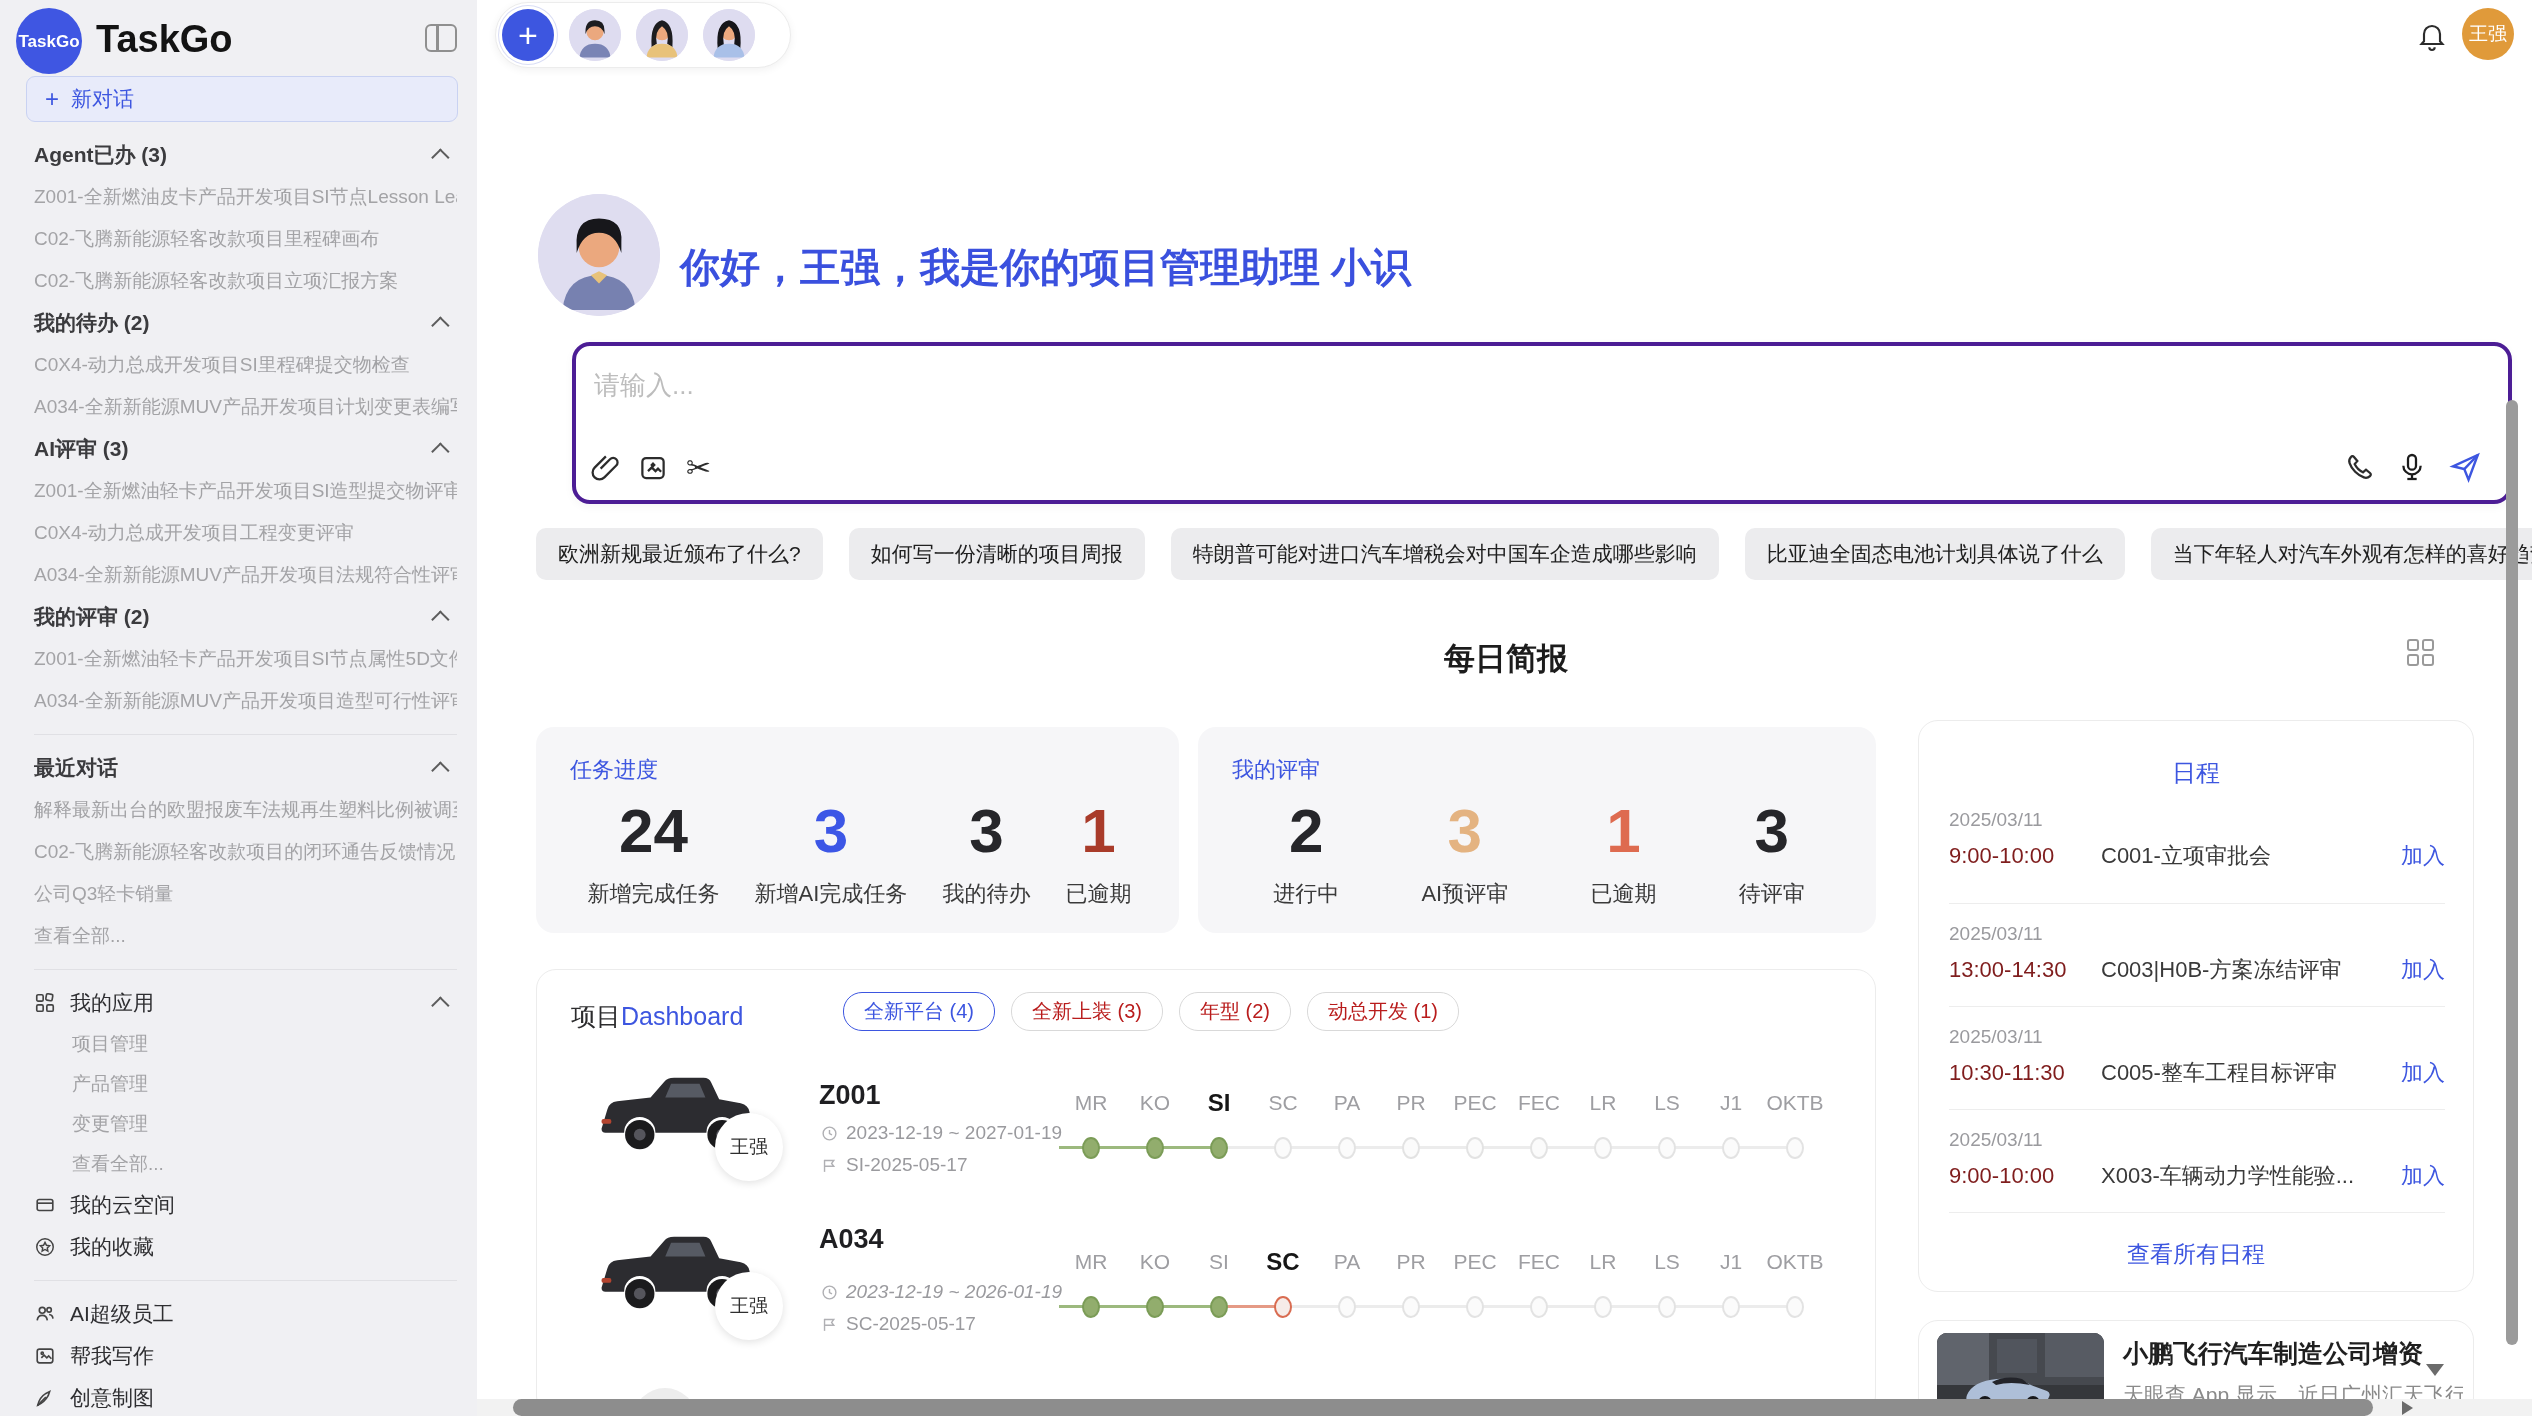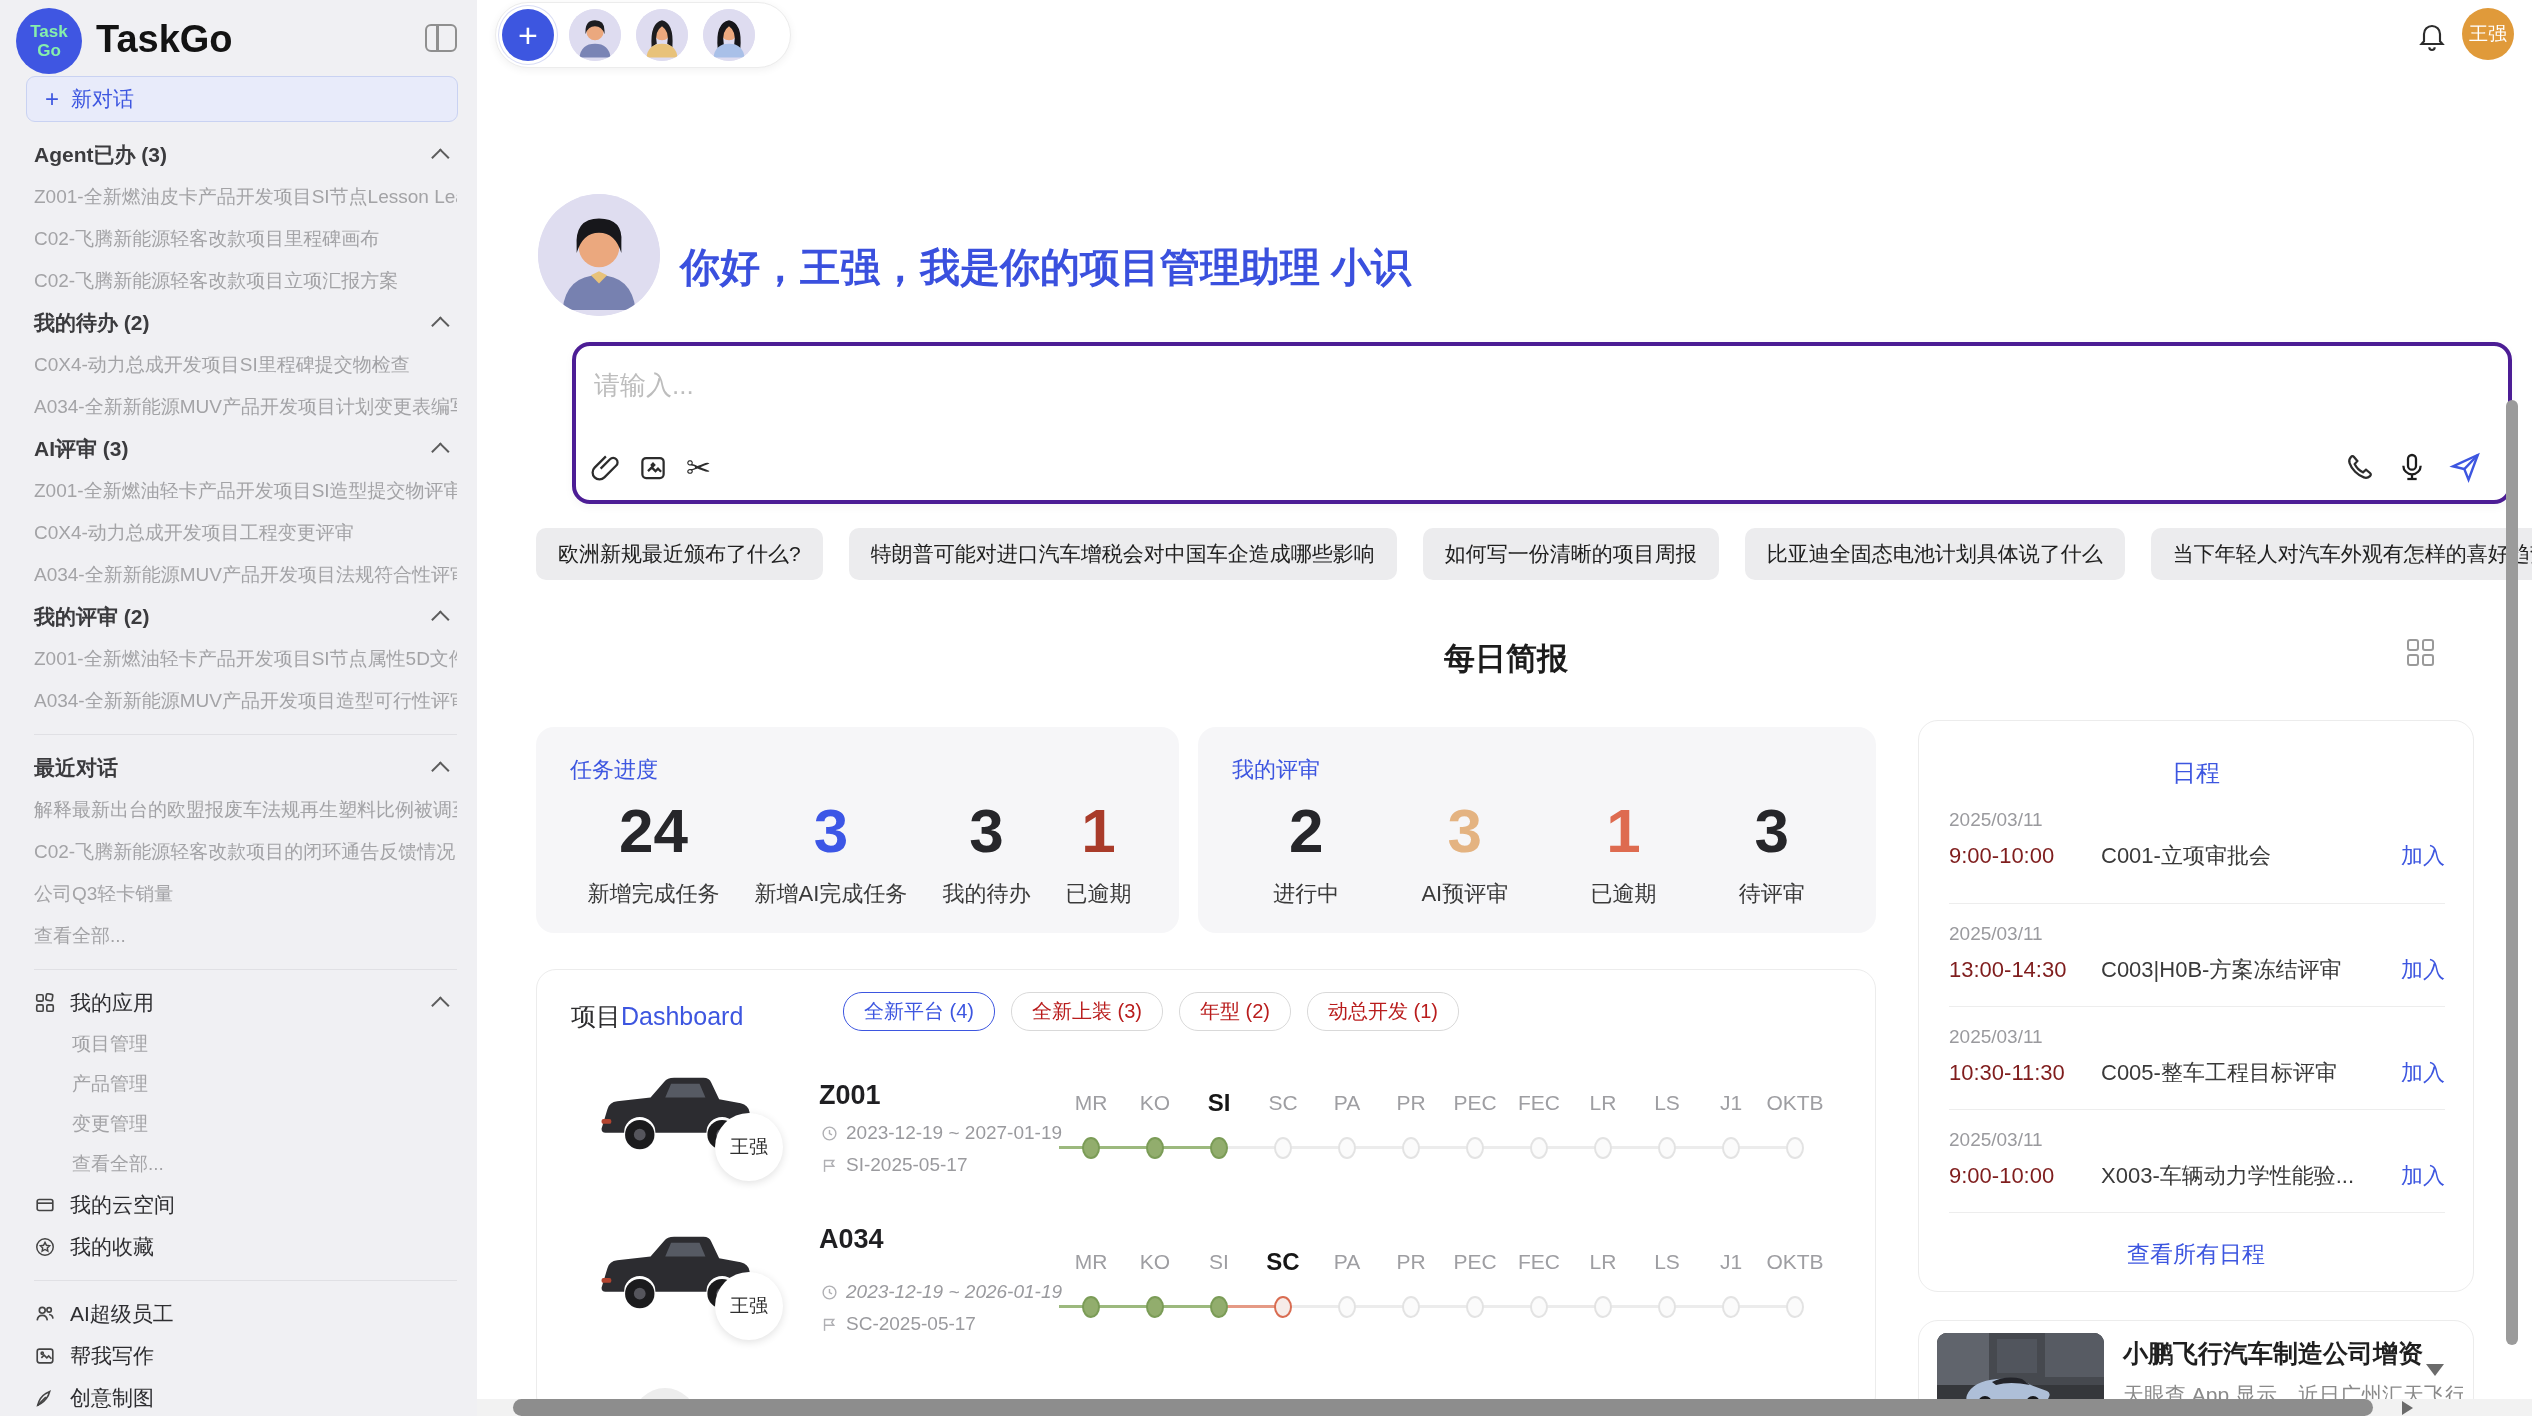--- a/index.html
+++ b/index.html
@@ -1,21 +1,21 @@
 <!DOCTYPE html>
 <html><head>
 <meta charset="utf-8">
 <style>
   html,body{margin:0;padding:0;background:#fff;}
   body{width:2532px;height:1416px;font-family:"Liberation Sans","DejaVu Sans",sans-serif;-webkit-font-smoothing:antialiased;}
   .stage{position:relative;width:2532px;height:1416px;overflow:hidden;background:#fff;}
   
   .sidebar{position:absolute;left:0;top:0;width:477px;height:1416px;background:#f0f0f3;box-sizing:border-box;}
   .logo-row{position:absolute;left:16px;top:6px;width:445px;height:70px;}
-  .logo-circle{position:absolute;left:0;top:2px;width:66px;height:66px;border-radius:50%;background:#3f56e2;color:#86efac;display:flex;flex-direction:column;align-items:center;justify-content:center;font-size:17px;font-weight:bold;line-height:19px;}
+  .logo-circle{position:absolute;left:0;top:2px;width:66px;height:66px;border-radius:50%;background:#3f56e2;color:#ffffff;display:flex;flex-direction:row;align-items:center;justify-content:center;font-size:17px;font-weight:bold;line-height:19px;}
   .logo-text{position:absolute;left:80px;top:12px;font-size:38px;font-weight:bold;color:#131313;}
   .collapse-btn{position:absolute;right:4px;top:18px;width:32px;height:28px;border:2.5px solid #8f8f8f;border-radius:6px;box-sizing:border-box;}
   .collapse-btn:before{content:"";position:absolute;left:9px;top:0;bottom:0;width:2.5px;background:#8f8f8f;}
   .new-chat{position:absolute;left:26px;top:76px;width:432px;height:46px;box-sizing:border-box;background:#e8ebfa;border:1px solid #c9d2f2;border-radius:9px;display:flex;align-items:center;padding-left:18px;gap:12px;color:#3d56e0;font-size:21px;}
   .new-chat .plus{font-size:24px;line-height:24px;}
   .side-list{position:absolute;left:0;top:134px;width:477px;bottom:0;overflow:hidden;padding:0 20px 0 34px;box-sizing:border-box;}
   .sh{height:42px;line-height:42px;display:flex;align-items:center;font-size:21px;color:#3b3b3e;font-weight:600;white-space:nowrap;}
   .si{height:42px;line-height:42px;font-size:19px;color:#a3a3a6;white-space:nowrap;overflow:hidden;}
   .chev{margin-left:auto;margin-right:8px;width:11px;height:11px;border-left:2px solid #5c5c5c;border-top:2px solid #5c5c5c;transform:rotate(45deg) translateY(3px);}
   .sdiv{height:1px;background:#e0e0e4;margin:12px 0;}
@@ -279,22 +279,22 @@
         </svg>
       <svg width="34" height="34" viewBox="0 0 24 24" fill="none" stroke="#3d56e0" stroke-width="1.7">
           <path d="M3.5 11.5L21 3.5 14.5 21l-3-7.5z"></path>
           <path d="M11.5 13.5L21 3.5"></path>
         </svg>
     </div>
   </div>
 
   <div class="chips">
     <div class="chip">欧洲新规最近颁布了什么?</div>
+    <div class="chip">如何写一份清晰的项目周报</div>
     <div class="chip">特朗普可能对进口汽车增税会对中国车企造成哪些影响</div>
-    <div class="chip">如何写一份清晰的项目周报</div>
     <div class="chip">比亚迪全固态电池计划具体说了什么</div>
     <div class="chip">当下年轻人对汽车外观有怎样的喜好趋势</div>
   </div>
 
   <div class="brief-title">每日简报</div>
   <div class="grid-icon">
     <svg width="32" height="32" viewBox="0 0 32 32" fill="none" stroke="#9a9a9a" stroke-width="2">
         <rect x="4" y="4" width="10" height="10" rx="2"></rect>
         <rect x="19" y="4" width="10" height="10" rx="2"></rect>
         <rect x="4" y="19" width="10" height="10" rx="2"></rect>

